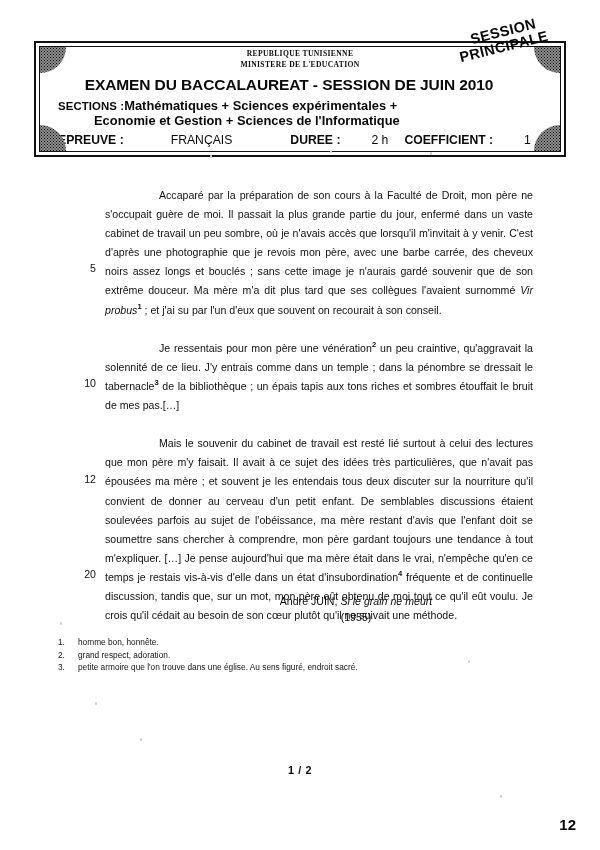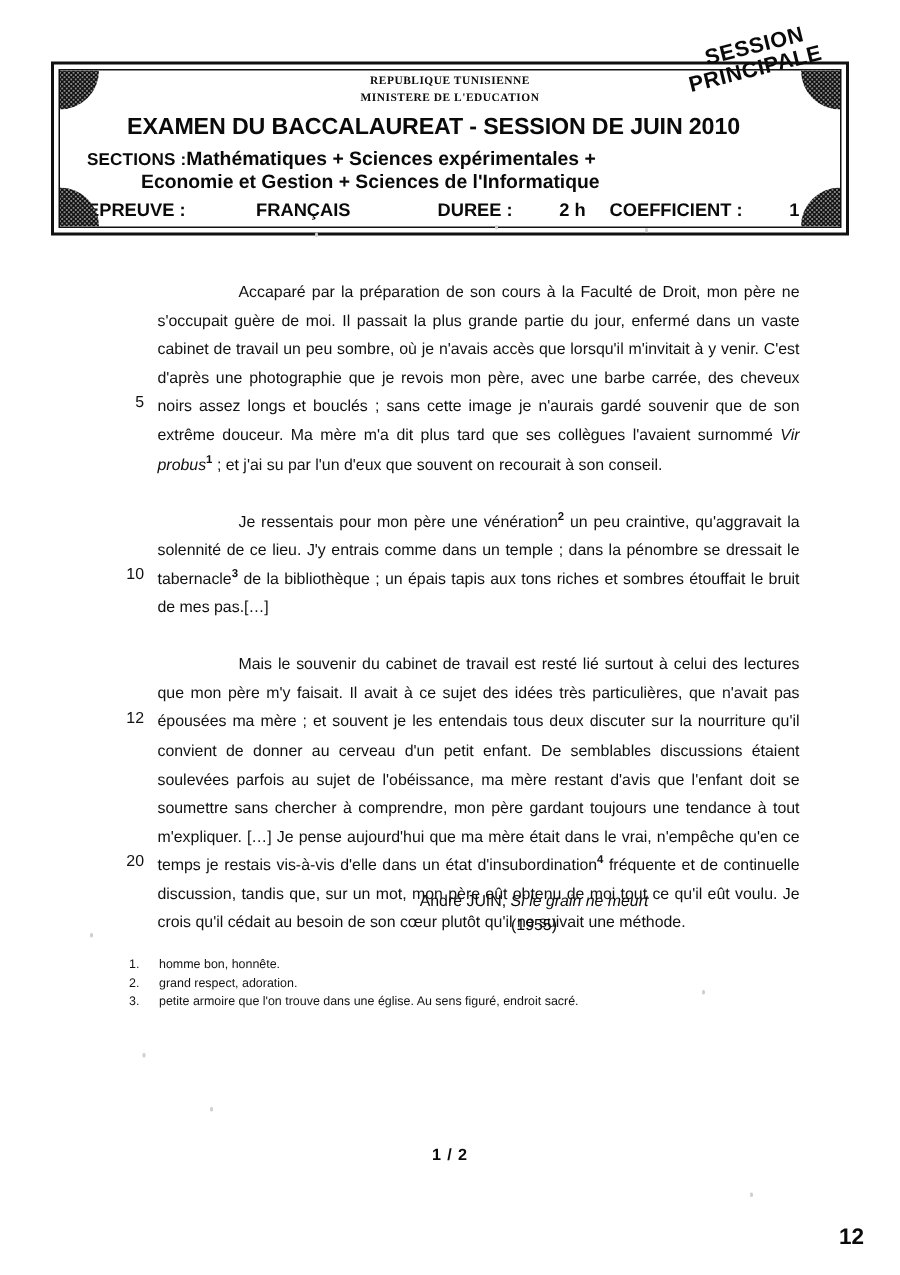--- a/index.html
+++ b/index.html
@@ -118,21 +118,21 @@
 
   #epreuve-row {
     position: absolute;
     left: 22px;
     right: 14px;
     top: 90px;
     font-weight: bold;
     font-size: 12.2px;
     white-space: nowrap;
   }
-  #epreuve-row .val { font-weight: bold; padding-left: 31px; }
+  #epreuve-row .val { font-weight: normal; padding-left: 31px; }
   .sp-duree { display: inline-block; width: 58px; }
   .sp-coef  { display: inline-block; width: 16px; }
 
   
   #text-area {
     position: absolute;
     left: 105px;
     top: 186px;
     width: 428px;
     font-size: 10.6px;
@@ -176,21 +176,21 @@
 
   #notes {
     position: absolute;
     left: 58px;
     top: 636px;
     width: 470px;
     font-size: 8.3px;
     line-height: 12.6px;
     color: #121212;
   }
-  #notes .note { display: block; white-space: nowrap; margin-left: 28px; }
+  #notes .note { display: block; white-space: nowrap; }
   #notes .note .n {
     display: inline-block;
     width: 20px;
   }
 
   #page-indicator {
     position: absolute;
     left: 0;
     right: 0;
     top: 764px;

